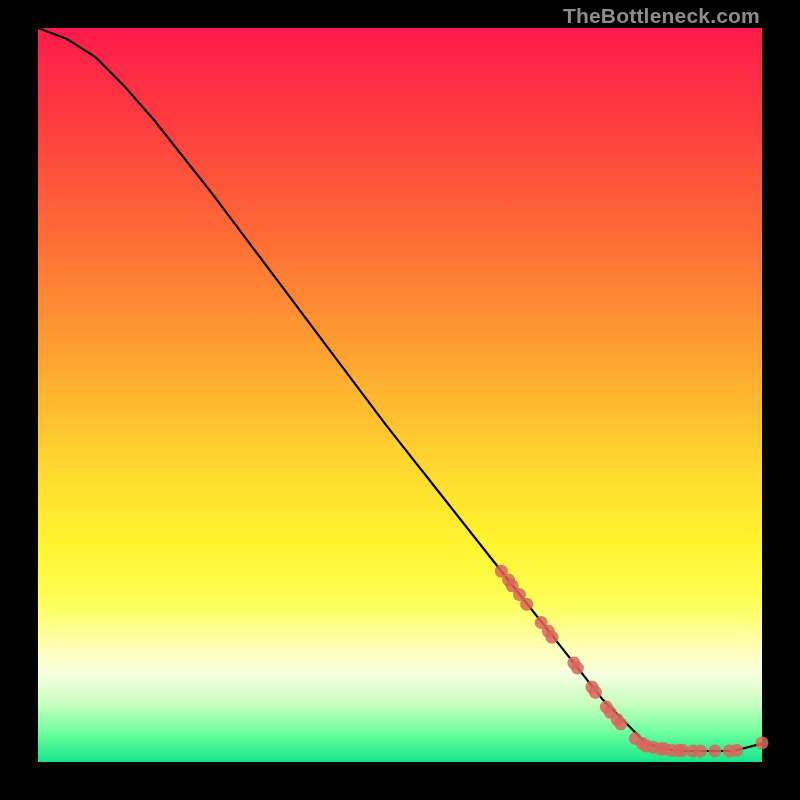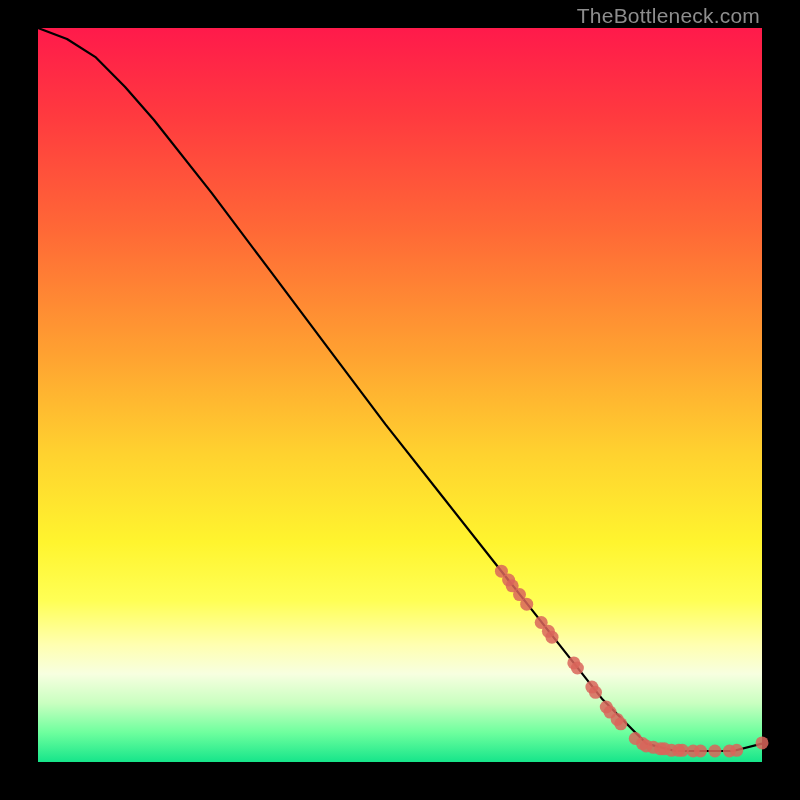--- a/index.html
+++ b/index.html
@@ -39,21 +39,21 @@
       #6eff9e 96%,
       #16e58a 100%
     );
   }
   .watermark {
     position: absolute;
     top: 4px;
     right: 40px;
     font-family: Arial, Helvetica, sans-serif;
     font-size: 21px;
-    font-weight: normal;
+    font-weight: bold;
     color: #8d8d8d;
     letter-spacing: 0.2px;
   }
   svg.overlay {
     position: absolute;
     left: 0;
     top: 0;
   }
 </style>
 </head>

